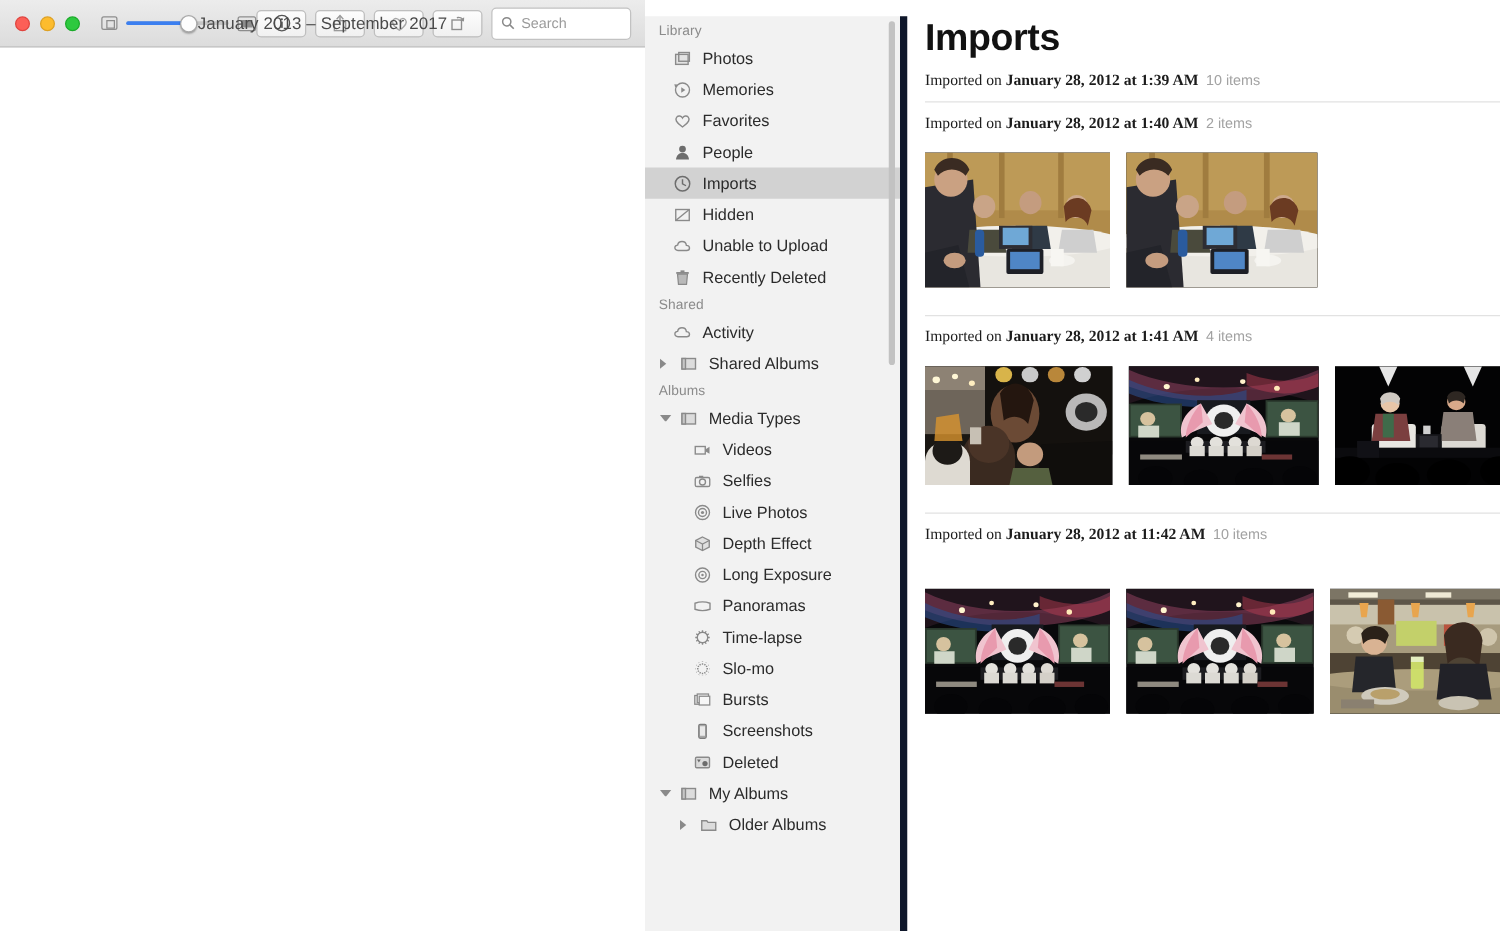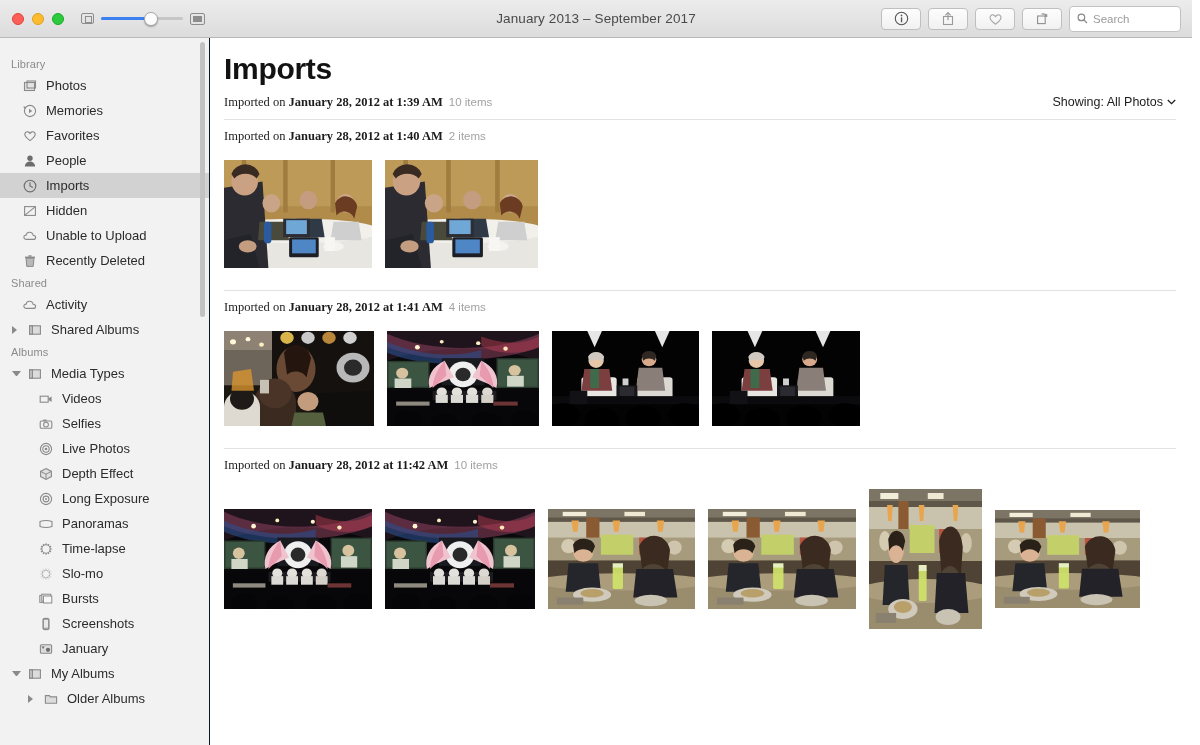--- a/index.html
+++ b/index.html
@@ -1,21 +1,21 @@
 <!DOCTYPE html>
 <html><head>
 <meta charset="utf-8">
 <style>
   * { box-sizing: border-box; margin: 0; padding: 0; }
   html, body {
     width: 1200px; height: 745px;
     font-family: "Liberation Sans", sans-serif;
     overflow: hidden; background: #fff;
   }
-  #app { position: relative; width: 1192px; height: 745px; display: flex; flex-direction: column; }
+  #app { position: relative; width: 1192px; height: 745px; display: flex; flex-direction: row; }
 
   
   .titlebar {
     height: 38px; flex: 0 0 38px; position: relative;
     background: linear-gradient(to bottom, #ececec 0%, #dcdcdc 100%);
     border-bottom: 1px solid #b8b8b8;
     display: flex; align-items: center;
   }
   .traffic { display: flex; gap: 8px; padding-left: 12px; align-items: center; }
   .light { width: 12px; height: 12px; border-radius: 50%; }
@@ -58,21 +58,21 @@
     border:1px solid #c2c2c2; display:flex; align-items:center; gap:5px; padding:12px 7px;
   }
   .searchbox .ph { font-size:11.5px; color:#9b9b9b; }
 
   
   .body { flex:1; display:flex; min-height:0; }
 
   
   .sidebar {
     width: 210px; flex:0 0 210px; background:#f2f2f2;
-    border-right:1px solid #0f172a; position:relative; overflow:hidden; padding-top:16px;
+    border-right:6px solid #0f172a; position:relative; overflow:hidden; padding-top:2px;margin-top:13px;
   }
   .sb-section {
     font-size:11px; color:#8b8b8b; padding:4px 0 3px 11px; letter-spacing:.1px;
   }
   .sb-item {
     height:25px; display:flex; align-items:center; gap:8px;
     padding-left:22px; font-size:13px; color:#2b2b2b; white-space:nowrap;
   }
   .sb-item.selected { background:#d2d2d2; }
   .sb-item.lvl1 { padding-left:12px; }
@@ -388,21 +388,21 @@
             <span>Screenshots</span>
           </div>
           <div class="sb-item lvl2">
             <span class="sb-ico">
               <svg width="16" height="16" viewBox="0 0 16 16">
                 <rect x="2.4" y="3.8" width="11.2" height="8.4" rx="1" fill="#dcdcdc" stroke="#8a8a8a" stroke-width="1.1"></rect>
                 <circle cx="10" cy="8.8" r="2.1" fill="#6d6d6d"></circle>
                 <path d="M3.6 5.6 L6.6 5.6 L5.1 8 Z" fill="#6d6d6d"></path>
               </svg>
             </span>
-            <span>January</span>
+            <span>Deleted</span>
           </div>
           <div class="sb-item lvl1">
             <span class="tri down"></span>
             <span class="sb-ico">
               <svg width="16" height="16" viewBox="0 0 16 16">
                 <rect x="2.6" y="3.8" width="10.8" height="8.4" fill="#dcdcdc" stroke="#8a8a8a" stroke-width="1.1"></rect>
                 <rect x="2.6" y="3.8" width="2.8" height="8.4" fill="#c6c6c6" stroke="#8a8a8a" stroke-width="1.1"></rect>
               </svg>
             </span>
             <span>My Albums</span>

